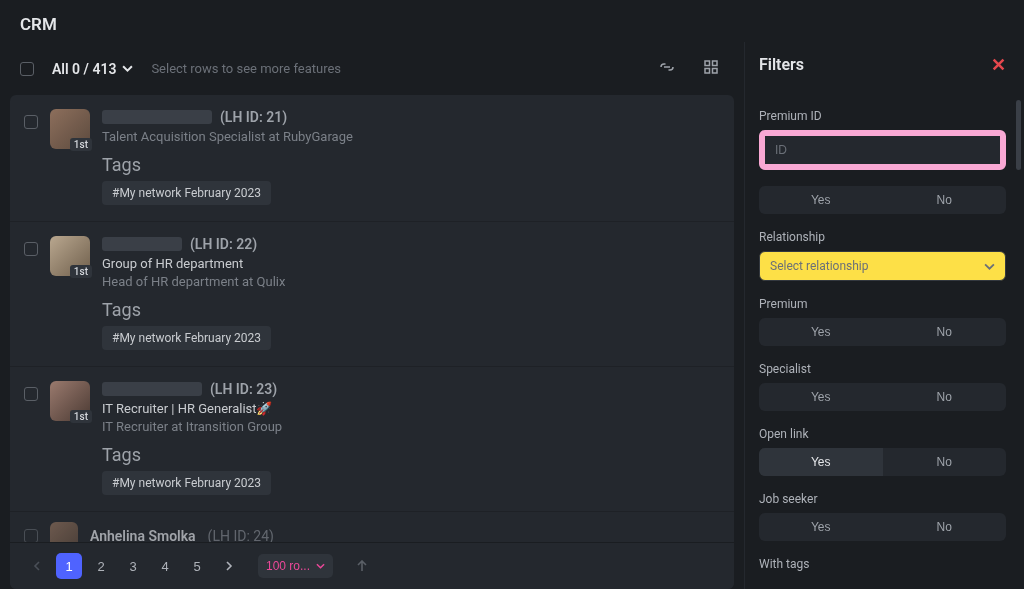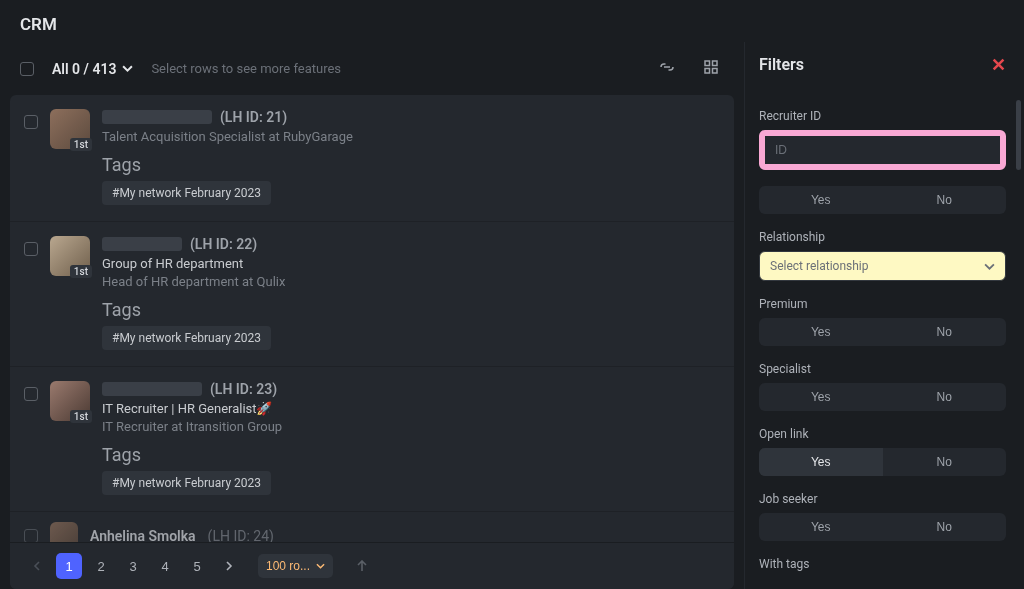--- a/index.html
+++ b/index.html
@@ -40,31 +40,31 @@
     .subline { color: #7b8088; font-size: 13px; margin-bottom: 10px; }
     .tags-label { color: #9ea3aa; font-size: 18px; margin-bottom: 6px; }
     .tag-chip { display: inline-block; background: #2f343b; color: #c9ccd0; font-size: 12px; padding: 5px 10px; border-radius: 4px; }
     .peek-row { display: flex; align-items: center; padding: 10px 14px; gap: 12px; opacity: 0.7; }
     .partial-name { color: #d5d8dd; font-weight: 600; font-size: 14px; }
     .partial-lhid { color: #7b8088; font-size: 14px; }
     .pager { display: flex; align-items: center; padding: 10px 14px; gap: 6px; background: #24282e; border-top: 1px solid #1a1d21; position: absolute; bottom: 0; left: 0; right: 0; }
     .page-btn { width: 26px; height: 26px; border: none; background: transparent; color: #aeb2b9; border-radius: 5px; cursor: pointer; font-size: 13px; display: flex; align-items: center; justify-content: center; }
     .page-btn.active { background: #4f63ff; color: #fff; }
     .page-btn.disabled { color: #4a4f57; }
-    .page-size { margin-left: 10px; background: #2f343b; border: none; color: #fdba74; padding: 5px 8px; border-radius: 5px; display: flex; align-items: center; gap: 6px; font-size: 12px; cursor: pointer; }
+    .page-size { margin-left: 10px; background: #2f343b; border: none; color: #ec4899; padding: 5px 8px; border-radius: 5px; display: flex; align-items: center; gap: 6px; font-size: 12px; cursor: pointer; }
     .up-btn { margin-left: 10px; color: #5a5f66; }
     .filters { width: 280px; padding: 12px 18px 12px 14px; position: relative; border-left: 1px solid #24282e; overflow: hidden; }
     .filters-header { display: flex; align-items: center; justify-content: space-between; margin-bottom: 34px; }
     .filters-title { color: #e4e6e9; font-size: 16px; font-weight: 600; }
     .close-x { color: #e5484e; font-size: 18px; cursor: pointer; font-weight: 600; }
     .f-label { color: #aeb2b9; font-size: 12px; margin-bottom: 7px; }
     .f-block { margin-bottom: 16px; }
     .f-input { width: 100%; background: #24282e; border: 6px solid #f9a8d4; border-radius: 6px; padding: 7px 10px; color: #c9ccd0; font-size: 12px; }
     .f-input::placeholder { color: #6b7078; }
-    .f-select { width: 100%; background: #fef9c3; border: 1px solid #33383f; border-radius: 6px; padding: 7px 10px; color: #6b7078; font-size: 12px; display: flex; justify-content: space-between; align-items: center; cursor: pointer; }
+    .f-select { width: 100%; background: #fde047; border: 1px solid #33383f; border-radius: 6px; padding: 7px 10px; color: #6b7078; font-size: 12px; display: flex; justify-content: space-between; align-items: center; cursor: pointer; }
     .seg { display: flex; background: #24282e; border-radius: 6px; overflow: hidden; }
     .seg-btn { flex: 1; padding: 7px 0; text-align: center; color: #9ea3aa; font-size: 12px; border: none; background: transparent; cursor: pointer; }
     .seg-btn.on { background: #2f343b; color: #e4e6e9; }
     .scrollbar { position: absolute; right: 3px; top: 58px; width: 5px; height: 70px; background: #3a3f47; border-radius: 3px; }
   </style>
 </head>
 <body>
 
 <div class="page-header">
   <div class="page-title">CRM</div>
@@ -202,21 +202,21 @@
   </div>
 
   <div class="filters">
     <div class="scrollbar"></div>
     <div class="filters-header">
       <div class="filters-title">Filters</div>
       <div class="close-x">✕</div>
     </div>
 
     <div class="f-block">
-      <div class="f-label">Recruiter ID</div>
+      <div class="f-label">Premium ID</div>
       <input class="f-input" placeholder="ID" style="">
     </div>
 
     <div class="f-block">
       <div class="seg">
         <button class="seg-btn">Yes</button>
         <button class="seg-btn">No</button>
       </div>
     </div>
 

